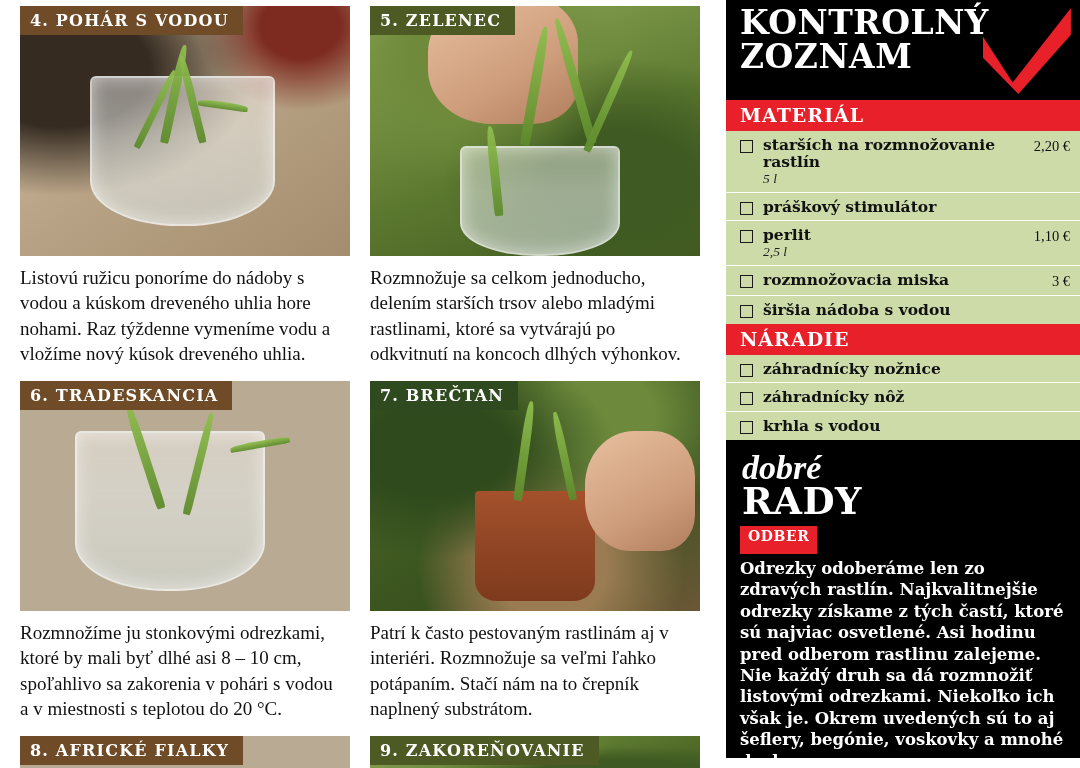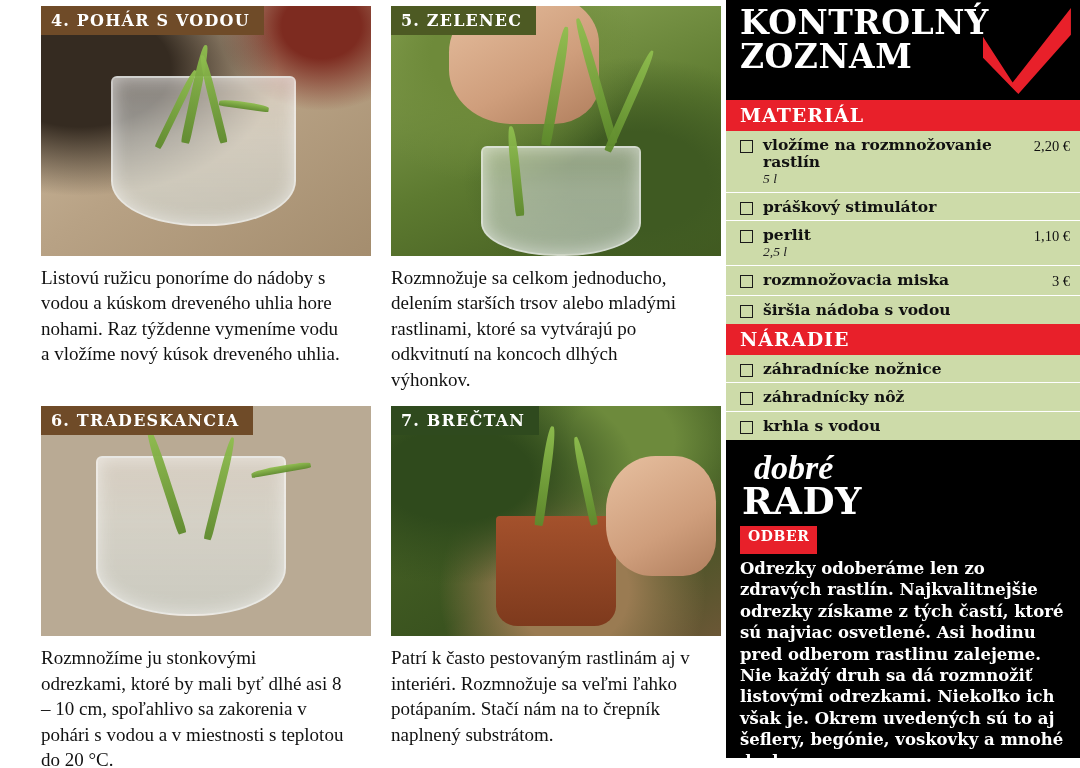--- a/index.html
+++ b/index.html
@@ -22,21 +22,21 @@
     left: 0; top: 0;
     width: 726px; height: 768px;
     padding: 6px 8px 0 20px;
   }
   .grid {
     display: grid;
     grid-template-columns: 330px 330px;
     column-gap: 20px;
     row-gap: 0px;
   }
-  .card { position: relative; margin-left: 21px; }
+  .card { position: relative; }
 
   .photo {
     position: relative;
     width: 330px;
     overflow: hidden;
     background: #b9aa94;
   }
   .photo.tall { height: 250px; }
   .photo.short { height: 230px; }
   .photo.stub { height: 48px; }
@@ -203,21 +203,21 @@
     padding: 10px 12px 10px 14px;
     height: 318px;
     overflow: hidden;
   }
   .tips .dobre {
     font-family: "Liberation Serif", serif;
     font-style: italic;
     font-weight: bold;
     font-size: 34px;
     line-height: 0.95;
-    margin: 2px 0 0 14px;
+    margin: 2px 0 0 2px;
   }
   .tips .rady {
     font-family: "DejaVu Serif", serif;
     font-weight: bold;
     font-size: 37px;
     line-height: 0.92;
     letter-spacing: 0.5px;
     margin: 0 0 8px 2px;
   }
   .tag-odber {
@@ -327,21 +327,21 @@
         <polygon points="5,30 36,78 97,0 97,28 42,90 5,52" fill="#e8202a"></polygon>
       </svg>
     </div>
 
     <div class="red-band">MATERIÁL</div>
     <div class="list-block">
 
       <div class="row">
         <div class="cb"></div>
         <div class="row-main">
-          <div class="row-name">vložíme na rozmnožovanie rastlín</div>
+          <div class="row-name">starších na rozmnožovanie rastlín</div>
           <div class="row-sub">5 l</div>
         </div>
         <div class="row-price">2,20 €</div>
       </div>
 
       <div class="row">
         <div class="cb"></div>
         <div class="row-main">
           <div class="row-name">práškový stimulátor</div>
         </div>
@@ -372,21 +372,21 @@
         </div>
         <div class="row-price"></div>
       </div>
     </div>
 
     <div class="red-band">NÁRADIE</div>
     <div class="list-block">
       <div class="row">
         <div class="cb"></div>
         <div class="row-main">
-          <div class="row-name">záhradnícke nožnice</div>
+          <div class="row-name">záhradnícky nožnice</div>
         </div>
       </div>
       <div class="row">
         <div class="cb"></div>
         <div class="row-main">
           <div class="row-name">záhradnícky nôž</div>
         </div>
       </div>
       <div class="row">
         <div class="cb"></div>

